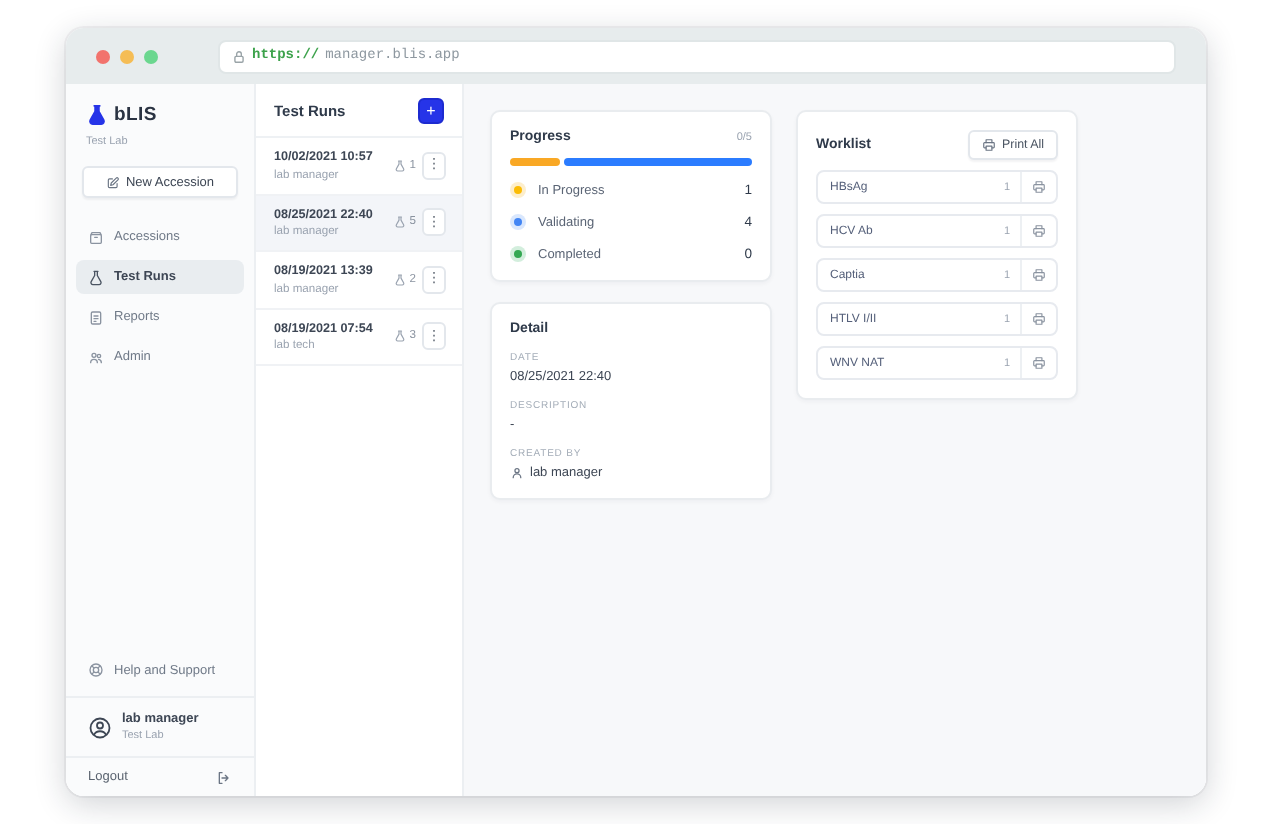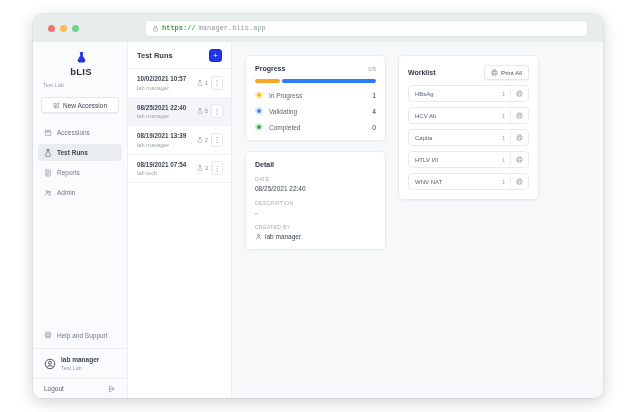--- a/index.html
+++ b/index.html
@@ -2,35 +2,35 @@
 <html><head>
 <meta charset="utf-8">
 <style>
   * { margin:0; padding:0; box-sizing:border-box; }
   html,body { width:636px; height:412px; background:#ffffff; font-family:"Liberation Sans", sans-serif; }
   .canvas { width:636px; height:412px; display:flex; align-items:center; justify-content:center; }
   .window { width:570px; height:384px; border-radius:9px; overflow:hidden; background:#fff;
             box-shadow:0 4px 16px rgba(25,35,50,.20), 0 0 0 1px rgba(15,25,40,.05); display:flex; flex-direction:column; }
 
   
-  .titlebar { height:28px; flex:0 0 28px; background:#e7eced; display:flex; align-items:center; padding:0 15px;gap:36px; }
+  .titlebar { height:28px; flex:0 0 28px; background:#e7eced; display:flex; align-items:center; padding:0 15px; }
   .traffic { display:flex; align-items:center; gap:5px; }
   .tdot { width:7px; height:7px; border-radius:50%; }
   .tdot.red { background:#f2736d; } .tdot.yellow { background:#f5bd55; } .tdot.green { background:#6bd78f; }
   .urlbar { flex:1; margin-left:30px; height:17px; background:#fff; border:1px solid #e0e6e7; border-radius:4px;
             display:flex; align-items:center; padding:0 6px; gap:3px; font-family:"Liberation Mono", monospace; }
   .url-scheme { color:#3da24c; font-size:7px; font-weight:700; }
   .url-host { color:#8e98a0; font-size:7px; }
 
   .app { flex:1; display:flex; min-height:0; background:#fff; }
 
   
   .sidebar { width:95px; flex:0 0 95px; background:#fafbfc; border-right:1px solid #eceff2; display:flex; flex-direction:column; }
   .side-top { padding:10px 8px 0; }
-  .logo-row { display:flex; align-items:center; gap:3px; padding-left:2px;flex-direction:column; }
+  .logo-row { display:flex; align-items:center; gap:3px; padding-left:2px; }
   .logo-text { font-size:9.5px; font-weight:700; color:#2a3342; letter-spacing:.2px; }
   .org { font-size:5.5px; color:#9aa3b0; margin:5px 0 9px; padding-left:2px; }
   .btn-new { width:100%; display:flex; align-items:center; justify-content:center; gap:3px; height:16px;
              background:#fff; border:1px solid #e3e7ec; border-radius:3px; font-size:6.5px; color:#3d4654;
              box-shadow:0 1px 1px rgba(16,24,40,.05); cursor:pointer; }
   .nav { margin-top:11px; display:flex; flex-direction:column; gap:3px; padding:0 5px; }
   .nav-item { display:flex; align-items:center; gap:5px; height:17px; padding:0 6px; border-radius:4px;
               font-size:6.5px; color:#707a88; cursor:pointer; }
   .nav-item .ic { color:#8a93a0; display:flex; }
   .nav-item.active { background:#e9edf0; color:#3d4654; font-weight:700; }

